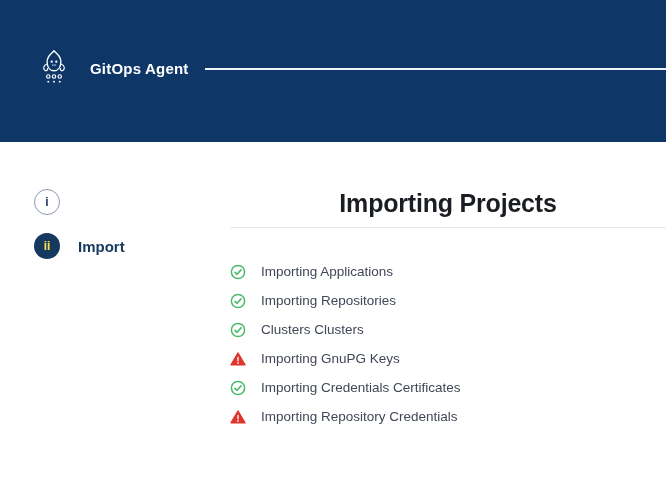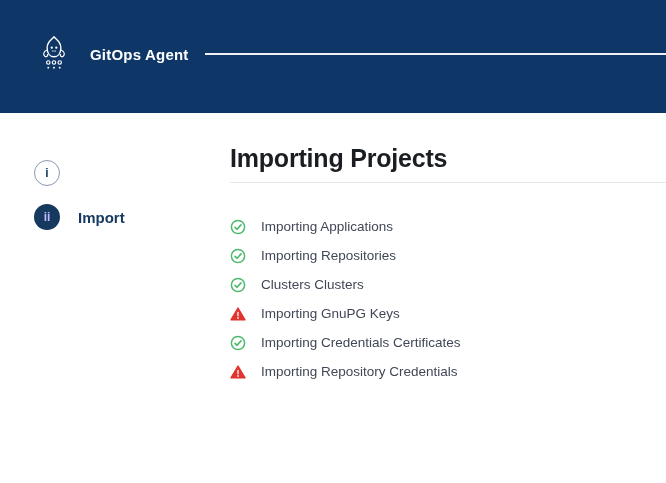--- a/index.html
+++ b/index.html
@@ -4,21 +4,21 @@
 <style>
   * { box-sizing: border-box; }
   html, body { margin: 0; padding: 0; }
   body {
     width: 666px; height: 483px; overflow: hidden;
     background: #ffffff;
     font-family: "Liberation Sans", sans-serif;
   }
   
   .app-header {
-    height: 113px;
+    height: 142px;
     background: var(--header-bg, #0e3768);
     display: flex; align-items: center;
     padding: 0 0 5px 38px;
   }
   .logo { flex: 0 0 auto; margin-right: 20px; display: block; }
   .brand {
     color: #ffffff; font-size: 15px; font-weight: 600;
     letter-spacing: 0.2px; white-space: nowrap;
   }
   .header-rule {
@@ -34,24 +34,24 @@
   .step {
     display: flex; align-items: center; gap: 18px;
     margin-bottom: 18px; cursor: pointer;
   }
   .step-circle {
     width: 26px; height: 26px; border-radius: 50%;
     display: flex; align-items: center; justify-content: center;
     font-size: 12px; font-weight: 600; flex: 0 0 26px;
   }
   .step-circle.outlined { border: 1px solid #8a99af; color: var(--navy, #16395f); background: #fff; }
-  .step-circle.filled   { background: var(--navy, #16395f); color: #c4b5fd; }
+  .step-circle.filled   { background: var(--navy, #16395f); color: #fde047; }
   .step-label { font-size: 15px; font-weight: 600; color: var(--navy, #16395f); }
   
-  .main-panel { flex: 1 1 auto; padding-top: 30px; }
+  .main-panel { flex: 1 1 auto; padding-top: 46px; text-align: center; }
   .page-title {
     margin: 0; font-size: 25px; font-weight: 700;
     color: var(--title-text, #1a1d21); line-height: 30px;
     letter-spacing: -0.2px;
   }
   .title-divider { height: 1px; background: var(--divider, #e8e8e8); margin-top: 9px; }
   .tasks { margin-top: 36px; display: flex; flex-direction: column; gap: 13px; }
   .task { display: flex; align-items: center; gap: 15px; }
   .task .icon-wrap { width: 16px; height: 16px; flex: 0 0 16px; display: block; }
   .task-label { font-size: 13.5px; color: var(--task-text, #404756); line-height: 16px; }

